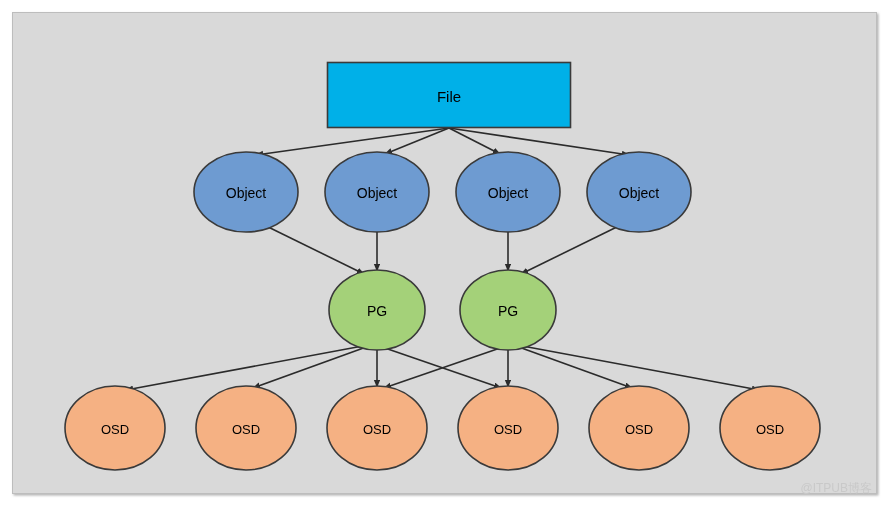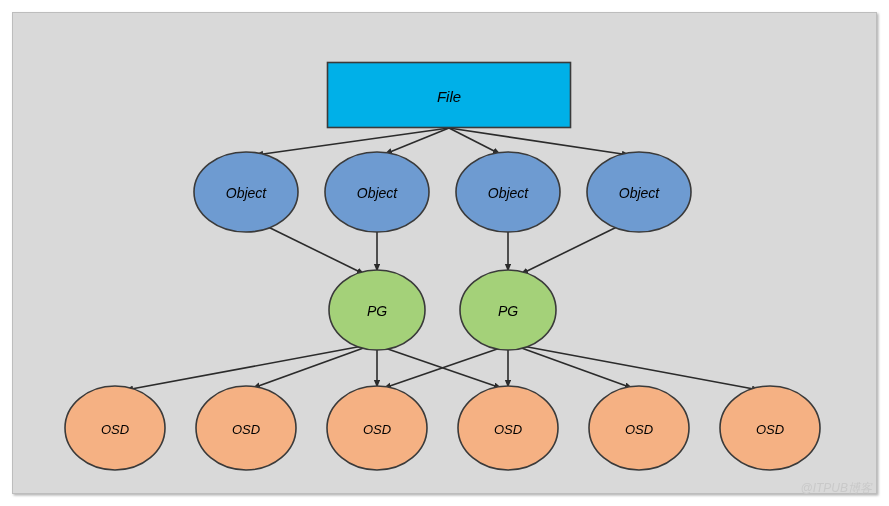--- a/index.html
+++ b/index.html
@@ -11,21 +11,20 @@
   body {
     width: 889px;
     height: 506px;
     overflow: hidden;
     font-family: "Liberation Sans", sans-serif;
   }
   #diagram-root {
     position: relative;
     width: 889px;
     height: 506px;
-    font-style: italic;
   }
   #diagram-canvas {
     position: absolute;
     top: 0;
     left: 0;
     width: 889px;
     height: 506px;
     display: block;
   }
   .node-label {

